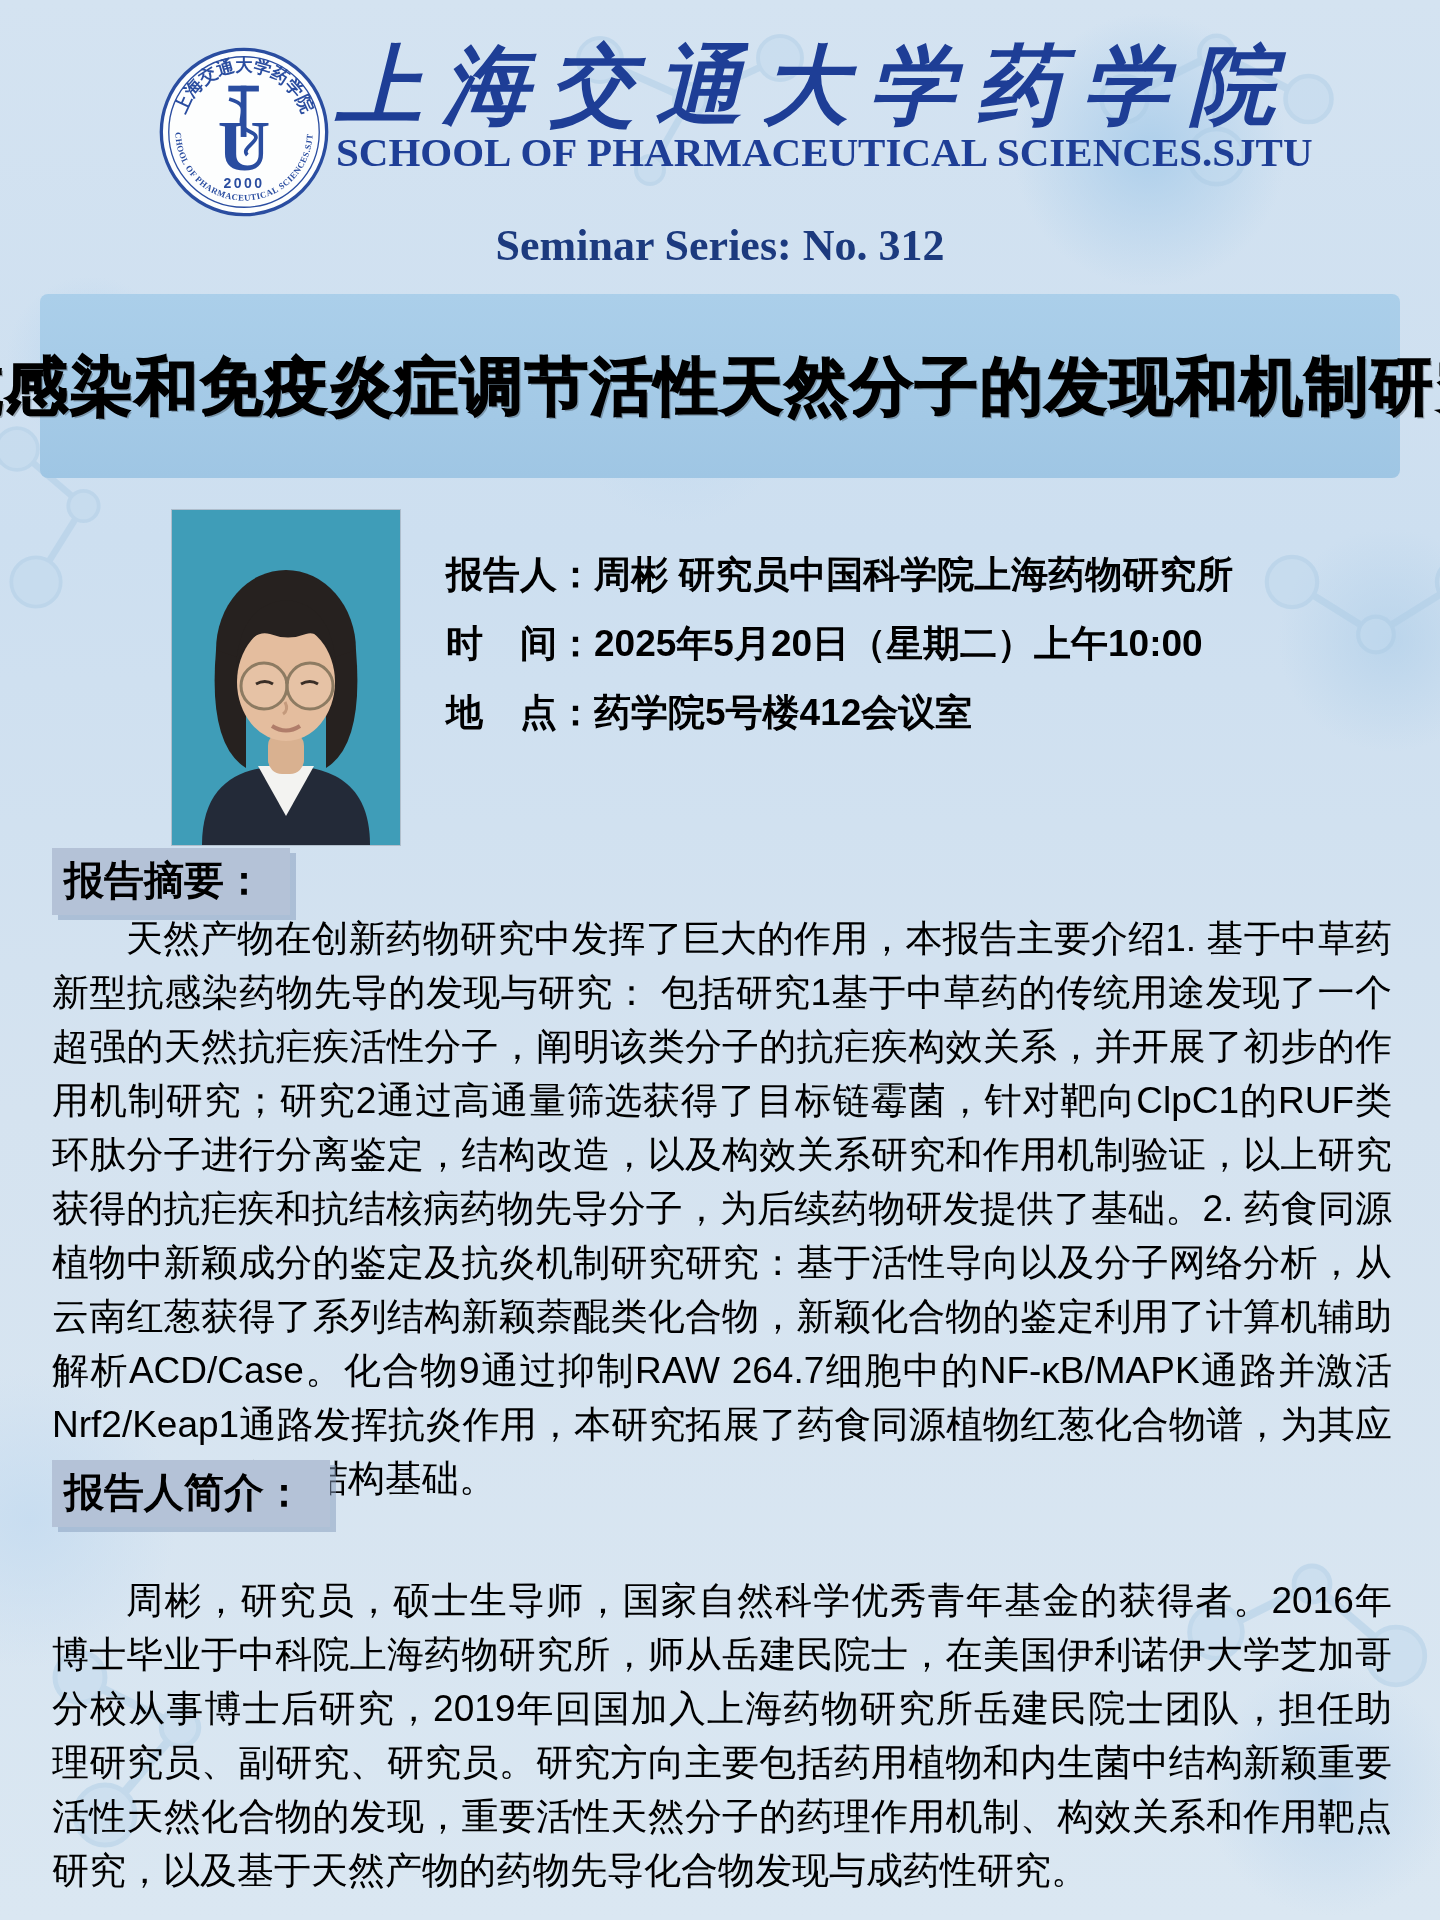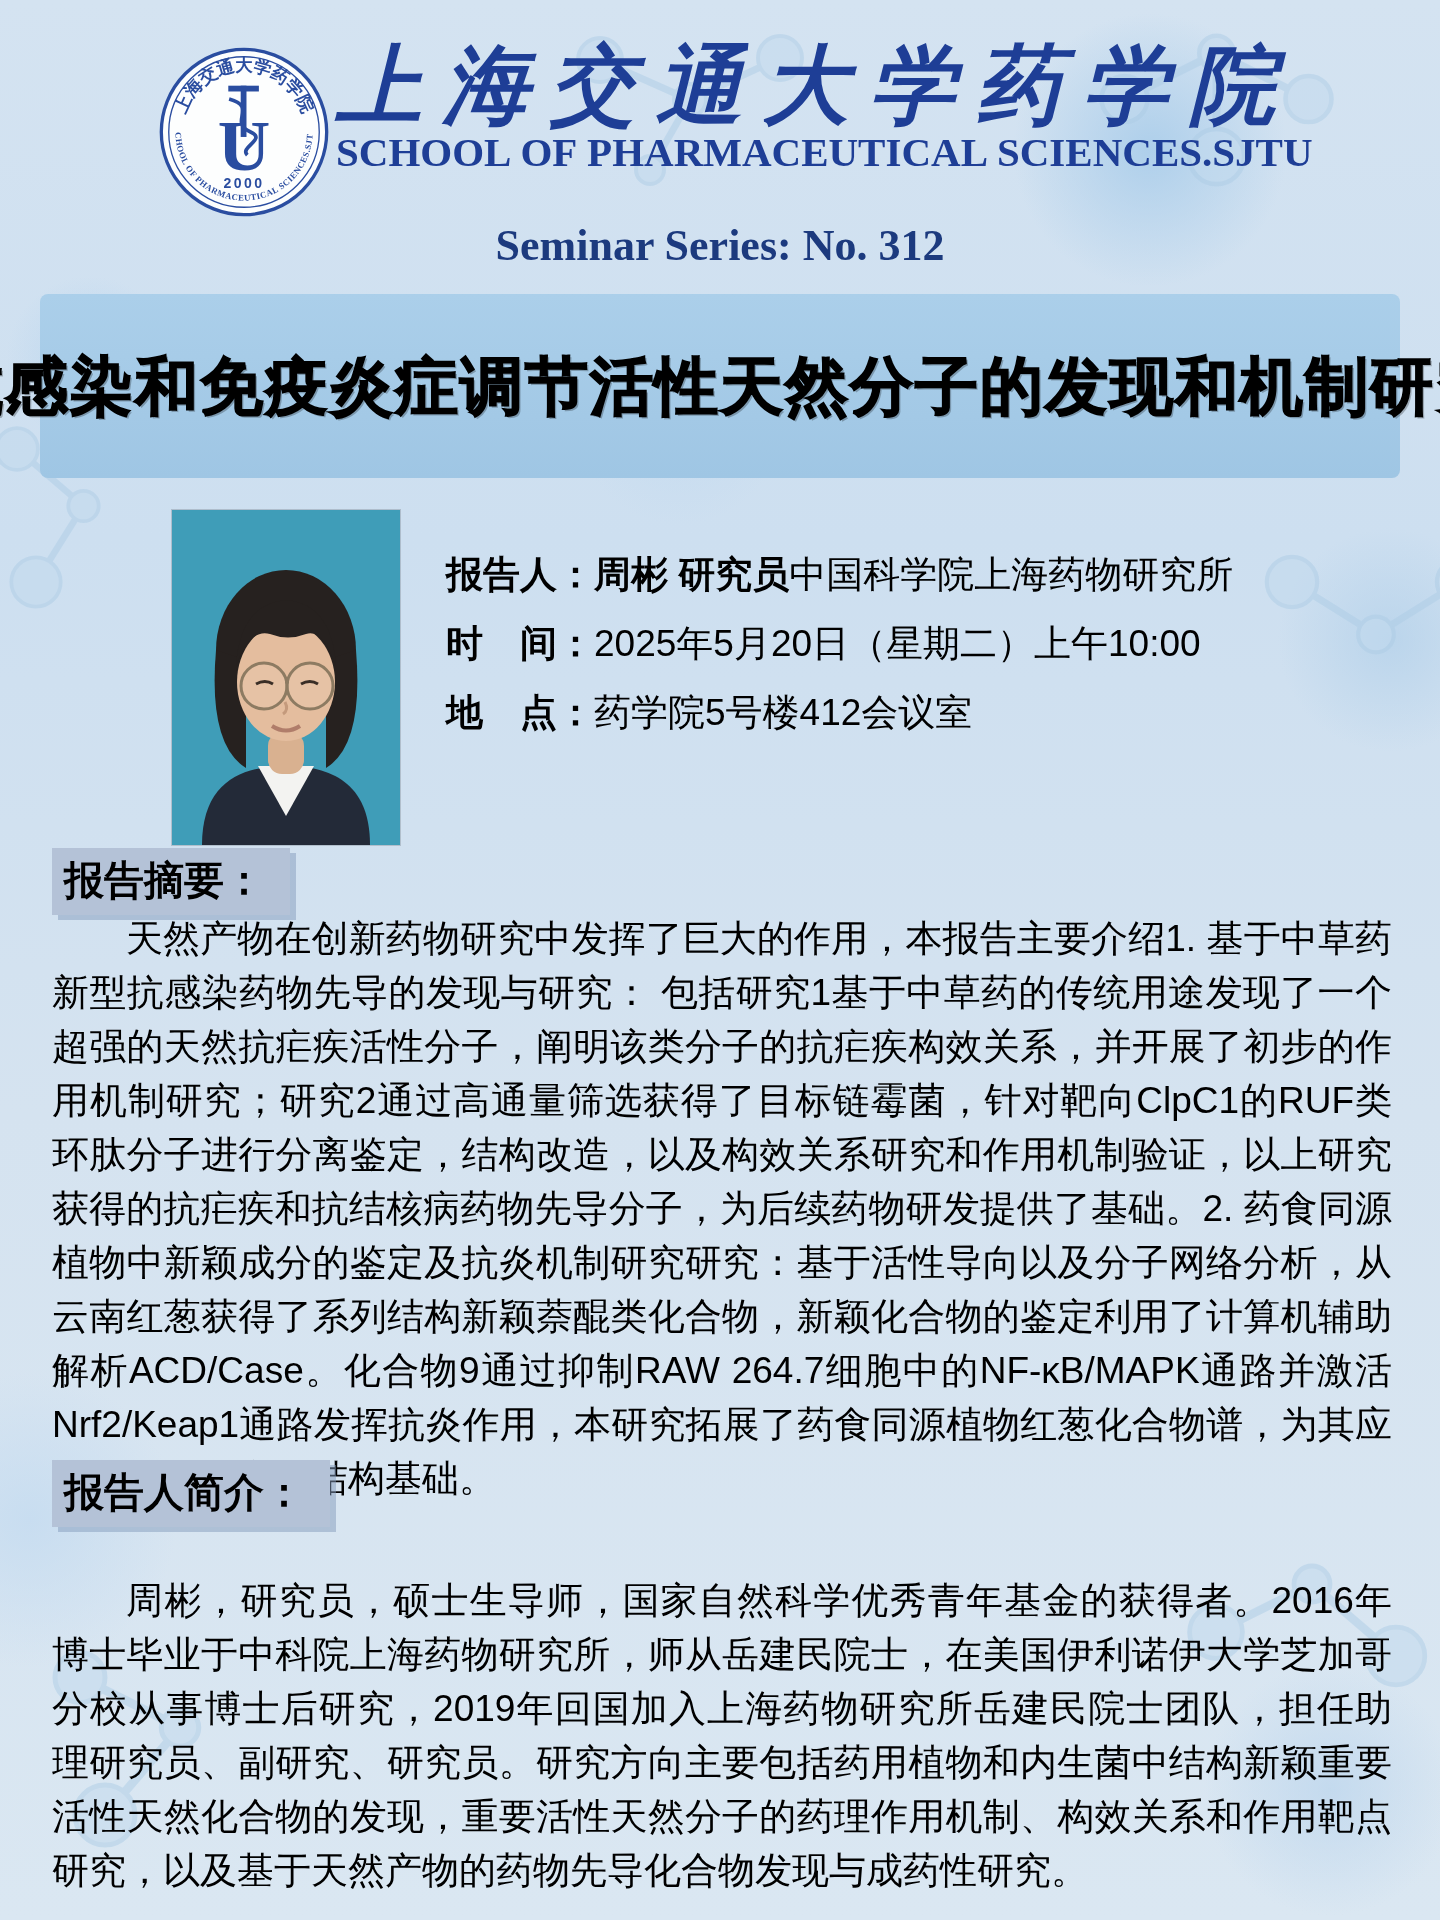--- a/index.html
+++ b/index.html
@@ -64,21 +64,21 @@
 
   
   .photo{
     position:absolute;left:172px;top:510px;width:228px;height:335px;
     box-shadow:0 0 0 1px rgba(0,0,0,.15);
   }
   .info{position:absolute;left:430px;top:540px;font-size:37px;}
   .info-row{height:69px;display:flex;align-items:center;white-space:nowrap;margin-left:16px;}
   .info-label{font-weight:bold;}
   .info-strong{font-weight:bold;}
-  .info-value{font-weight:normal;}
+  .info-value{font-weight:bold;}
 
   
   .sec-head{
     position:absolute;left:52px;
     display:inline-block;
     background:var(--heading-box,#b4c2d7);
     box-shadow:6px 5px 0 rgba(132,156,188,.5);
     padding:5px 26px 7px 12px;
     font-size:40px;font-weight:bold;color:#000;
     white-space:nowrap;

